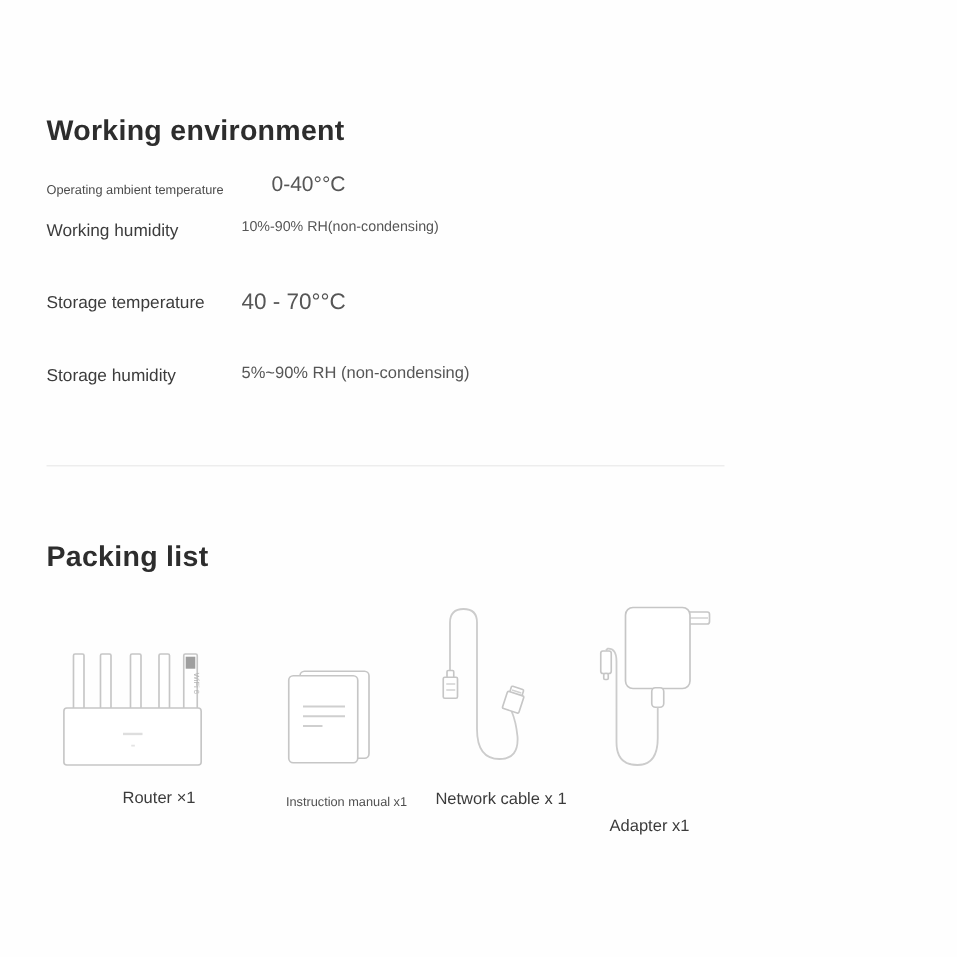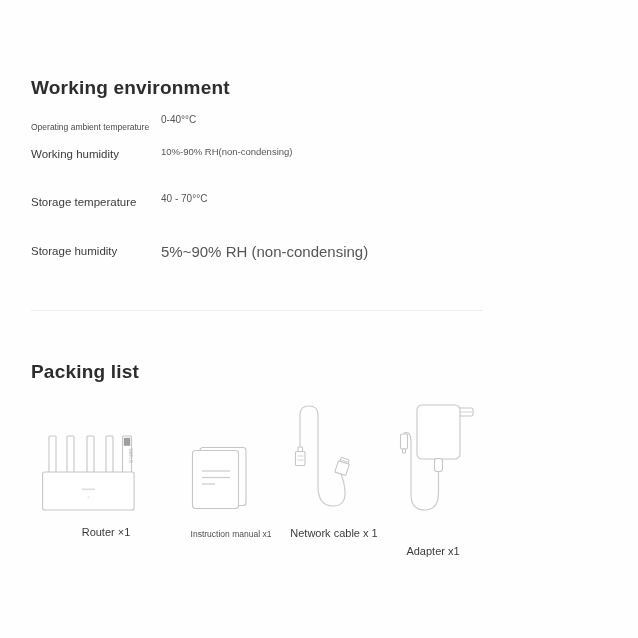--- a/index.html
+++ b/index.html
@@ -22,33 +22,33 @@
   }
   #we-title { top: 36px; margin-top: 41px; }
   #pl-title { top: 348px; }
 
   .spec-row { position: absolute; left: 31px; width: 430px; height: 20px; }
   .spec-label { color: #3c3c3c; }
   .spec-value { position: absolute; left: 130px; top: 0; color: #565656; white-space: nowrap; }
 
   #row-0 { top: 116px; }
   #row-0 .spec-label { font-size: 8.5px; color: #4a4a4a; }
-  #row-0 .spec-value { font-size: 10px; top: -2px; }
+  #row-0 .spec-value { font-size: 14px; top: -2px; margin-left: 20px; }
 
   #row-1 { top: 144px; }
   #row-1 .spec-label { font-size: 11.5px; }
   #row-1 .spec-value { font-size: 9.5px; top: 2px; }
 
   #row-2 { top: 192px; }
   #row-2 .spec-label { font-size: 11.5px; }
-  #row-2 .spec-value { font-size: 10px; top: 1px; }
+  #row-2 .spec-value { font-size: 15px; top: 1px; }
 
   #row-3 { top: 241px; }
   #row-3 .spec-label { font-size: 11.5px; margin-top: 16px; }
-  #row-3 .spec-value { font-size: 15px; top: 2px; }
+  #row-3 .spec-value { font-size: 11px; top: 2px; }
 
   .divider {
     position: absolute;
     left: 31px; top: 310px;
     width: 452px; height: 1px;
     background: #ededed;
   }
 
   .item-label {
     position: absolute;

